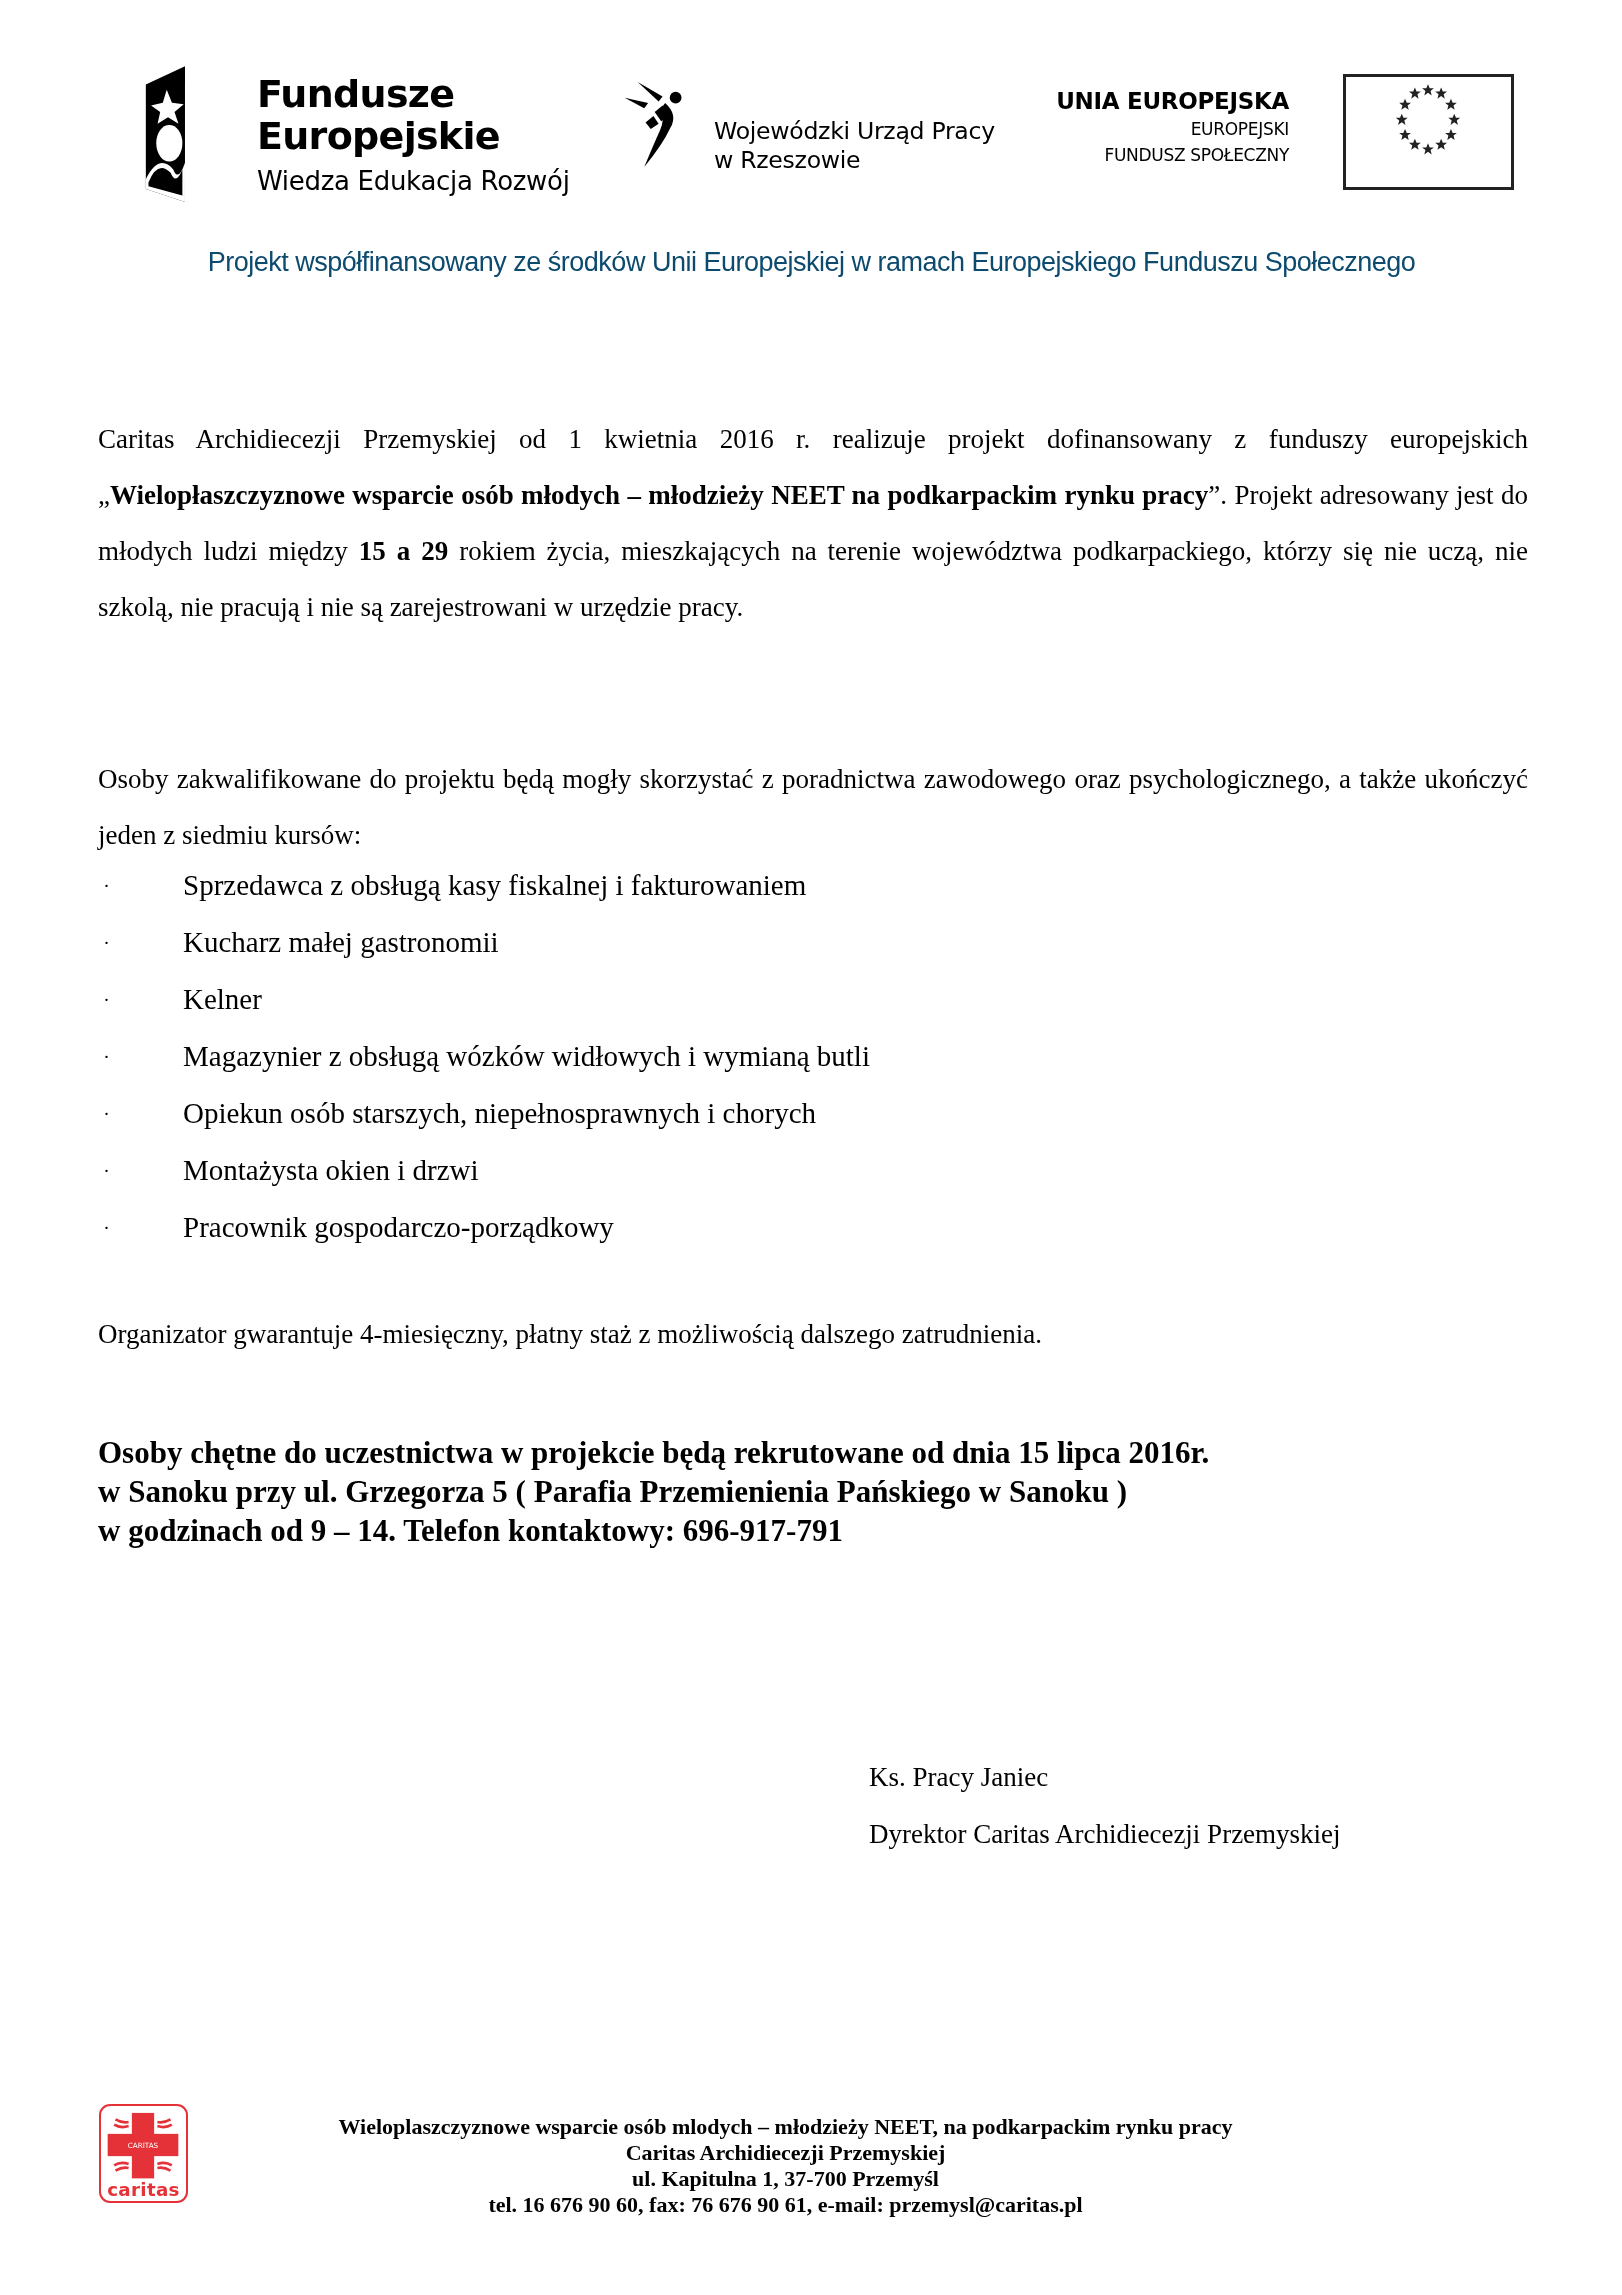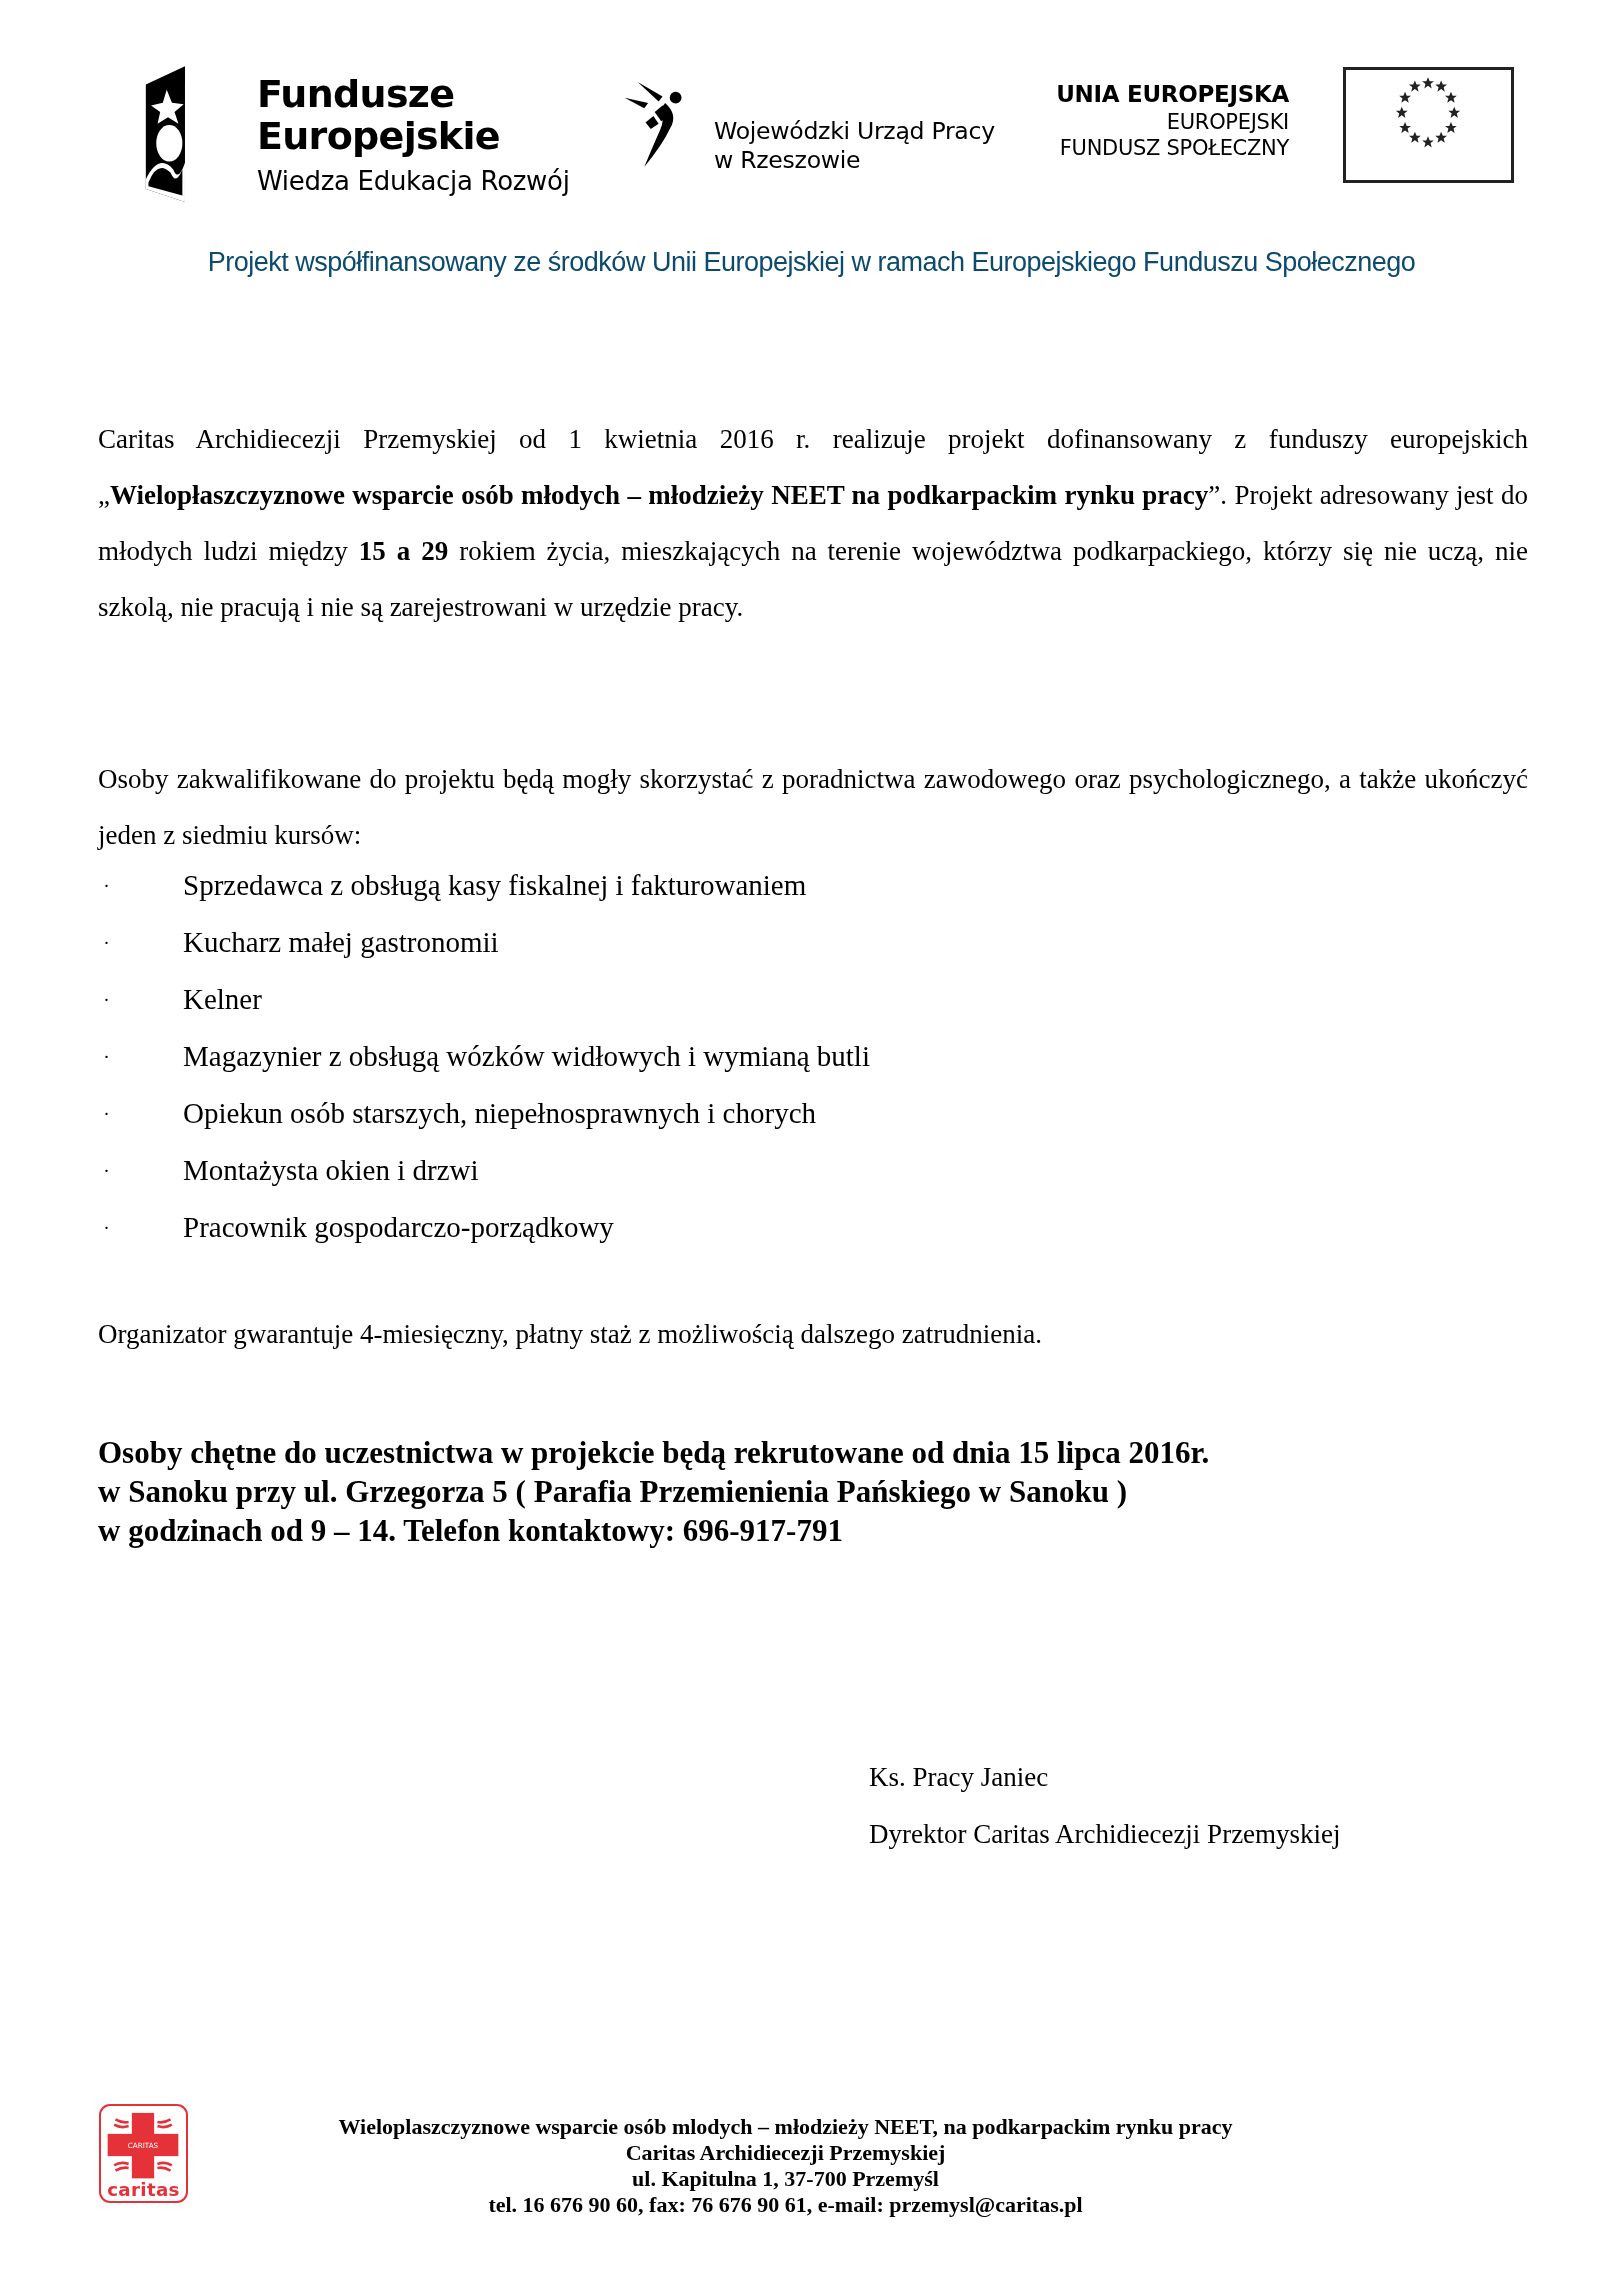--- a/index.html
+++ b/index.html
@@ -9,24 +9,24 @@
   .logo-fe { position:absolute; left:139px; top:65px; width:458px; height:137px; }
   .logo-fe svg { position:absolute; left:0; top:0; }
   .fe-text { position:absolute; left:118px; top:7.9px; font-family:"DejaVu Sans", sans-serif; }
   .fe-t1 { font-size:38px; font-weight:bold; line-height:42px; letter-spacing:-0.7px; }
   .fe-t2 { font-size:26px; line-height:41px; margin-top:3.9px; letter-spacing:-0.3px; }
 
   .logo-wup { position:absolute; left:622px; top:82px; width:419px; height:85px; }
   .logo-wup svg { position:absolute; left:0; top:0; }
   .wup-text { position:absolute; left:92px; top:10.5px; font-family:"DejaVu Sans", sans-serif; font-size:23.6px; line-height:29px; letter-spacing:-0.3px;margin-top:24px; }
 
-  .logo-ue { position:absolute; left:1086px; top:59px; width:452px; height:124px; }
+  .logo-ue { position:absolute; left:1086px; top:66px; width:452px; height:124px; }
   .ue-text { position:absolute; right:249px; top:19.6px; text-align:right; font-family:"DejaVu Sans", sans-serif; white-space:nowrap; }
   .ue-t1 { font-size:23px; font-weight:bold; line-height:30px; letter-spacing:-0.3px; }
-  .ue-t2 { font-size:21px; line-height:26px; letter-spacing:-0.3px; }
+  .ue-t2 { font-size:17px; line-height:26px; letter-spacing:-0.3px; }
   .ue-flag { position:absolute; left:257px; top:7.9px; width:171px; height:116px; border:3.9px solid #222; box-sizing:border-box; }
 
   .cofin { position:absolute; left:0; width:1623px; top:247px; text-align:center; font-family:"Liberation Sans", sans-serif; font-size:27px; color:#0c4a6e; letter-spacing:-0.5px; }
 
   
   .para { position:absolute; left:98px; width:1430px; font-size:27px; line-height:56px; text-align:justify; text-align-last:left; }
   .p1 { top:411px; }
   .p2 { top:751px; }
   .course-list { position:absolute; left:98px; top:857px; margin:0; padding:0; list-style:none; font-size:29px; }
   .course-list li { height:57px; line-height:57px; position:relative; }

